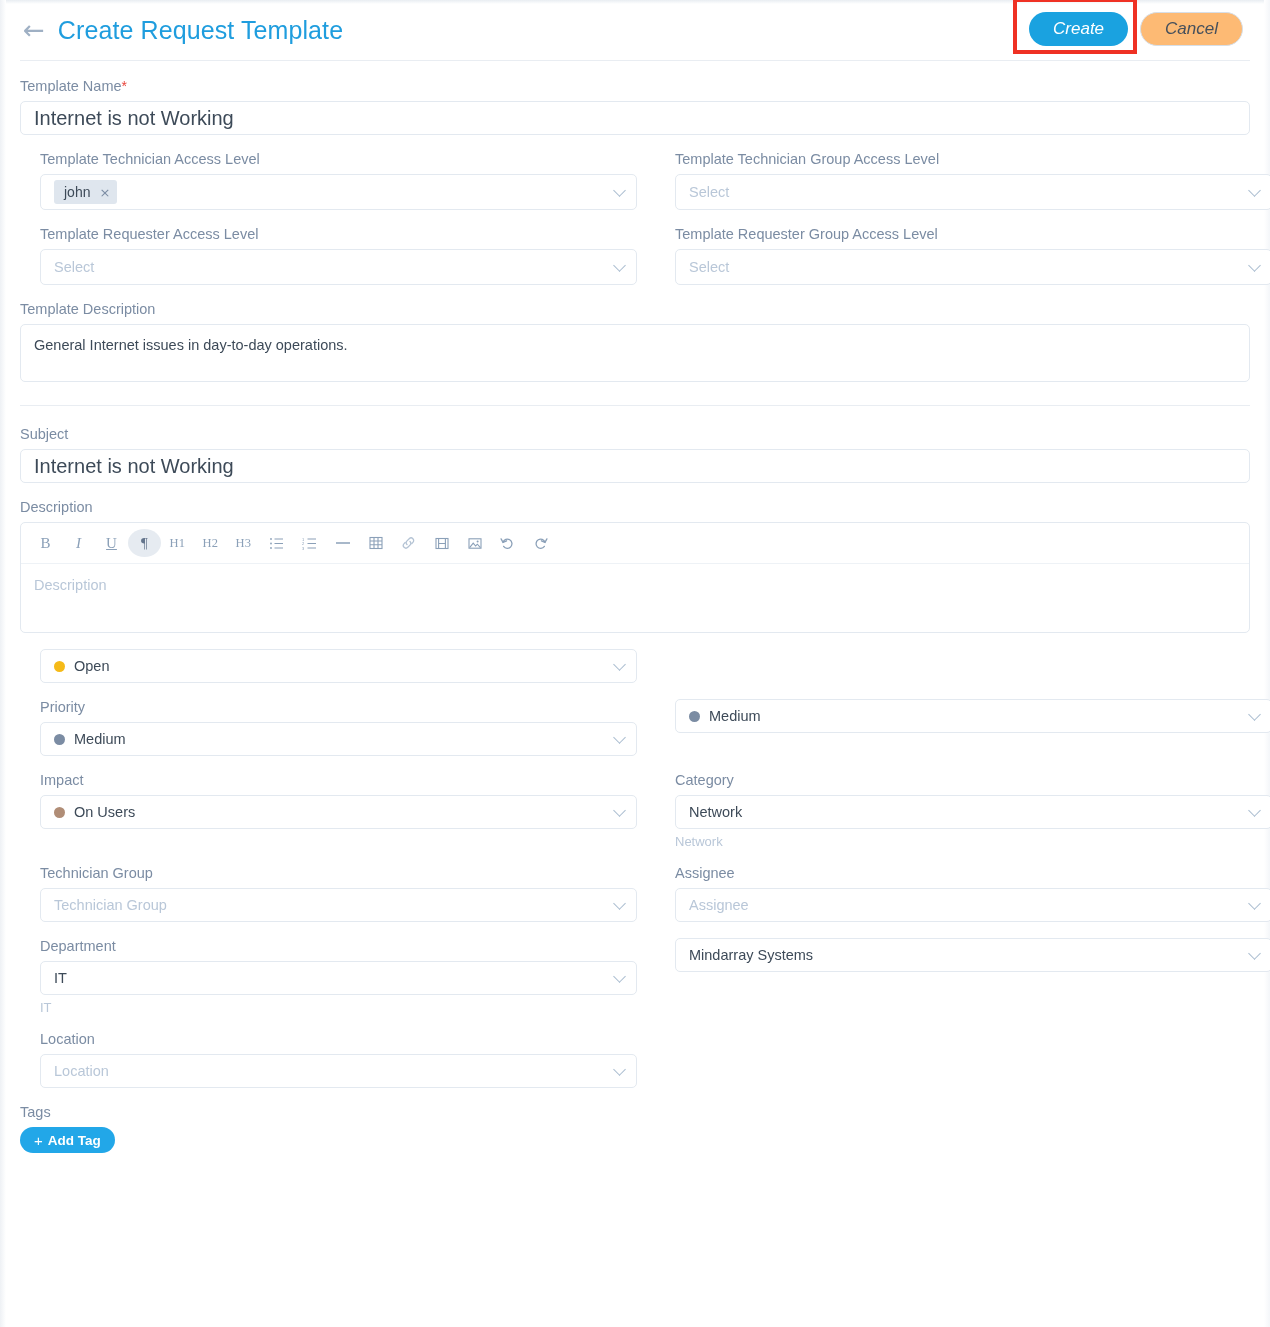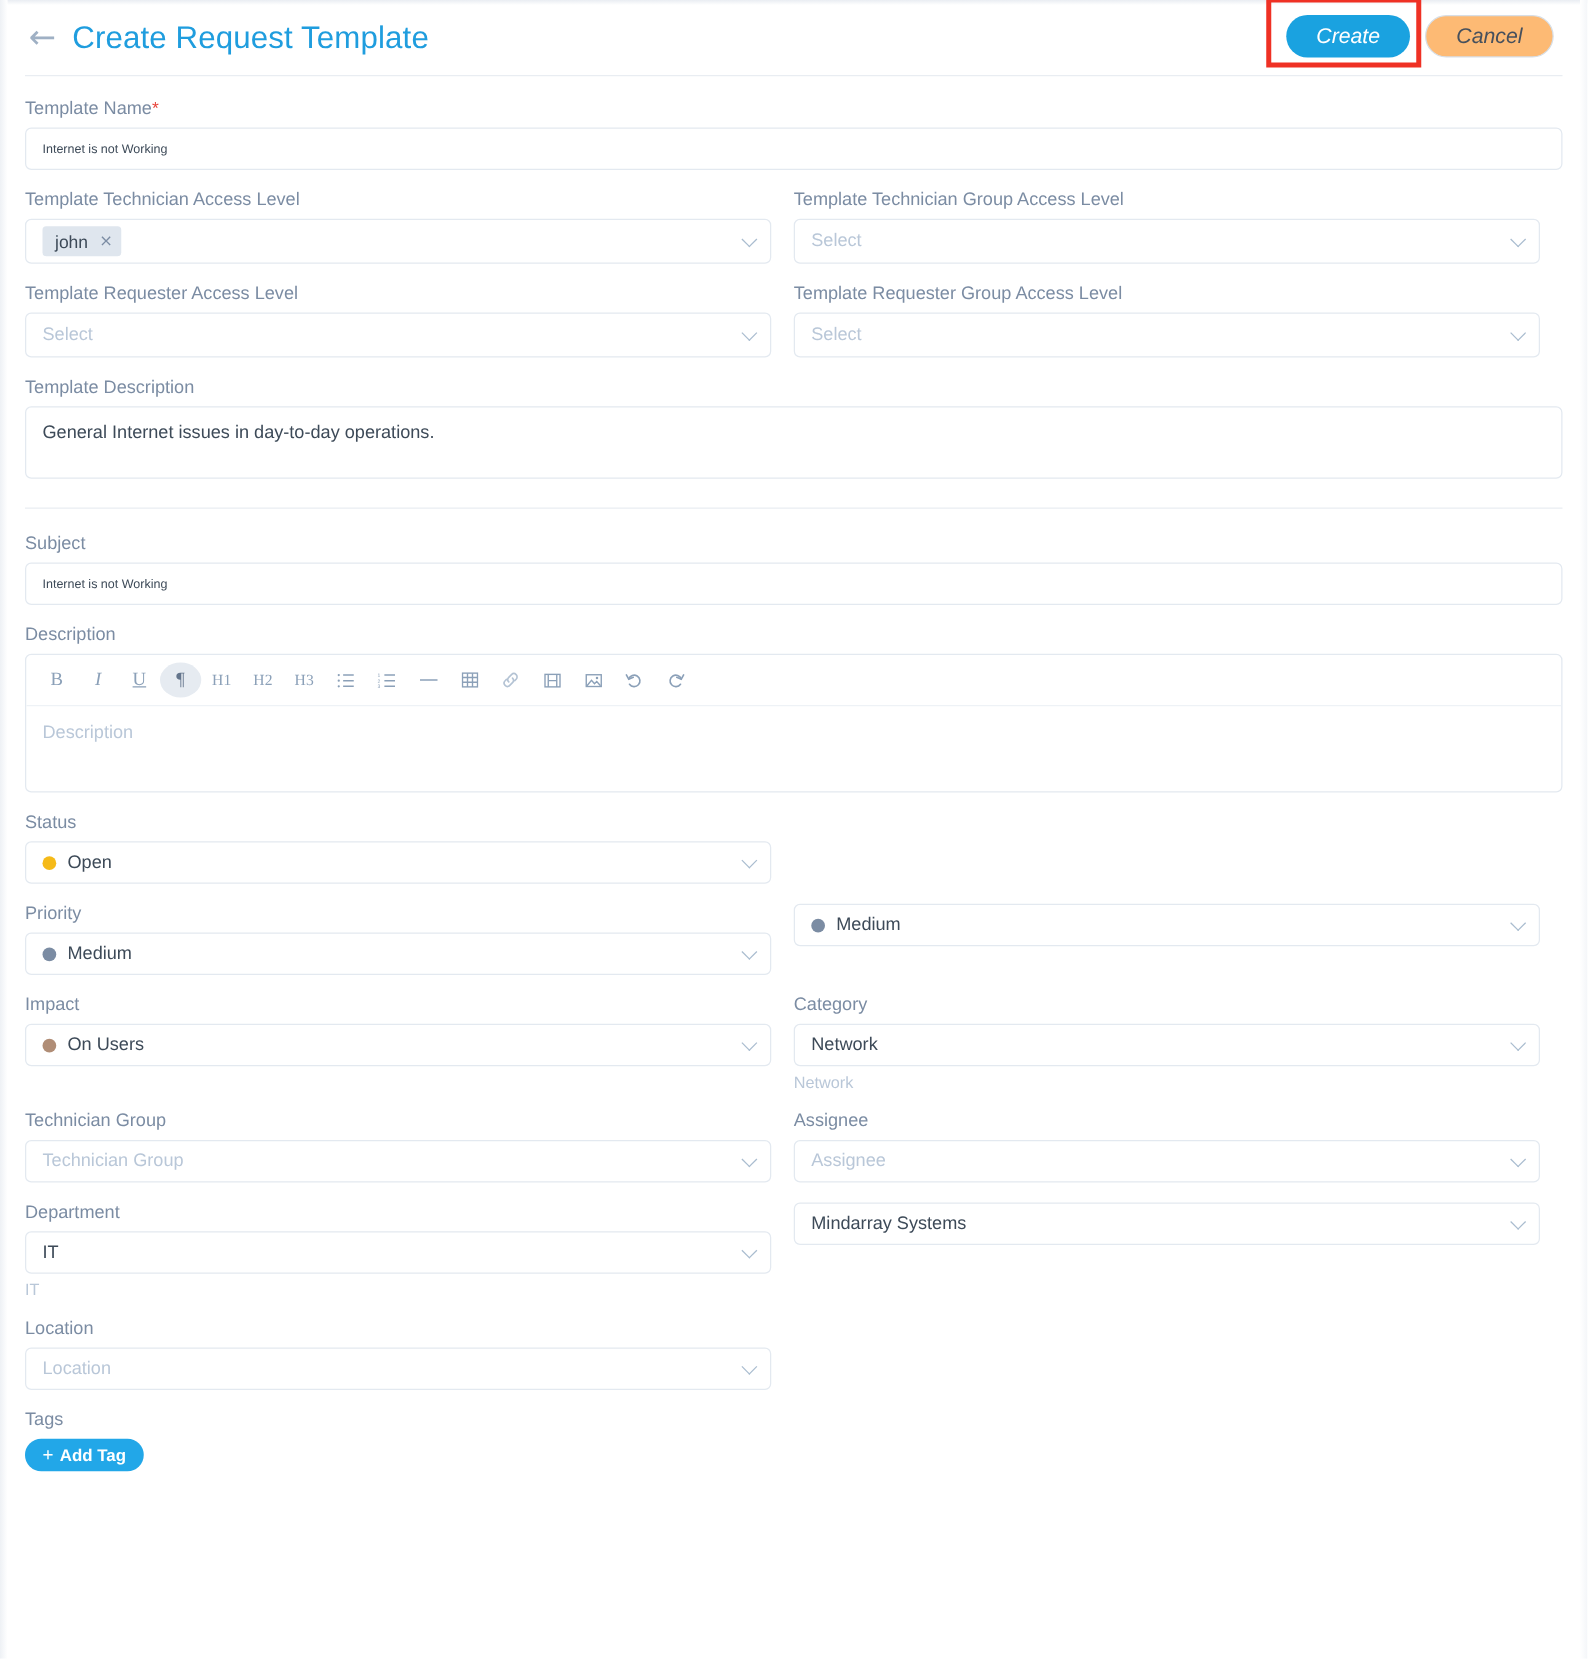--- a/index.html
+++ b/index.html
@@ -82,21 +82,21 @@
     width: 124px; height: 56px;
     border: 4px solid #ef3124;
     pointer-events: none;
   }
 
   .divider { height: 1px; background: #e9edf2; margin: 0 0 0 0; }
 
   
   .form { padding-top: 17px; }
   .row { display: flex; gap: 18px; }
-  .col { width: 597px; flex: none; }
+  .col { width: 597px; flex: none; margin-left: 20px; }
   .col-full { width: 100%; }
   .field { margin-bottom: 16px; }
 
   .label {
     font-size: 14.5px;
     color: #7b8ca3;
     margin-bottom: 7px;
     display: block;
   }
   .req { color: #e8453c; font-size: 14px; }
@@ -160,21 +160,21 @@
     color: #3d4a58;
     background: #fff;
     cursor: text;
   }
   .input-box {
     border: 1px solid #e3e9f0;
     border-radius: 5px;
     height: 34px;
     display: flex; align-items: center;
     padding: 0 13px;
-    font-size: 10px;
+    font-size: 20px;
     color: #3d4a58;
     background: #fff;
     cursor: text;
   }
 
   .section-sep { height: 1px; background: #e9edf2; margin: 23px 0 20px 0; }
 
   
   .editor {
     border: 1px solid #e3e9f0;
@@ -383,21 +383,20 @@
                 <polyline points="13.9,2.9 12,6.4 8.4,4.8"></polyline>
             </svg>
           </div>
         </div>
         <div class="editor-body">Description</div>
       </div>
     </div>
 
     <div class="row">
       <div class="col field">
-        <label class="label">Status</label>
         <div class="control select">
           <span class="dot" style="background:#f5ba18"></span>
           <span>Open</span>
           <span class="chev"></span>
         </div>
       </div>
       <div class="col"></div>
     </div>
 
     <div class="row">

